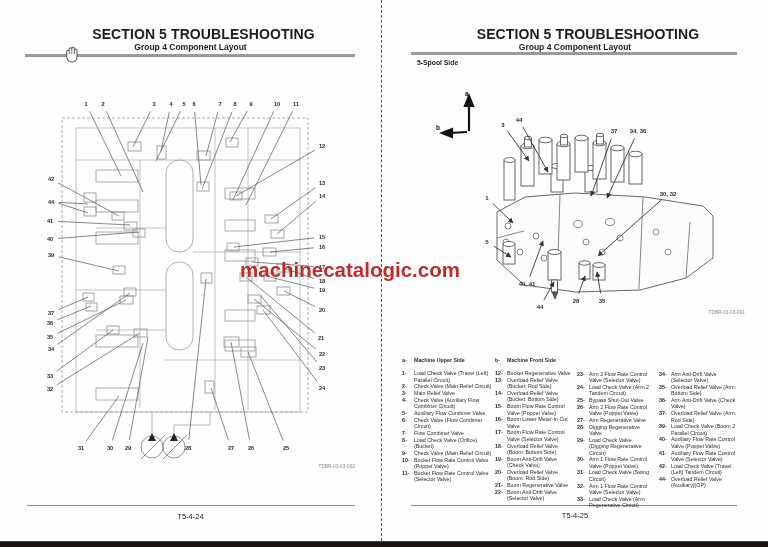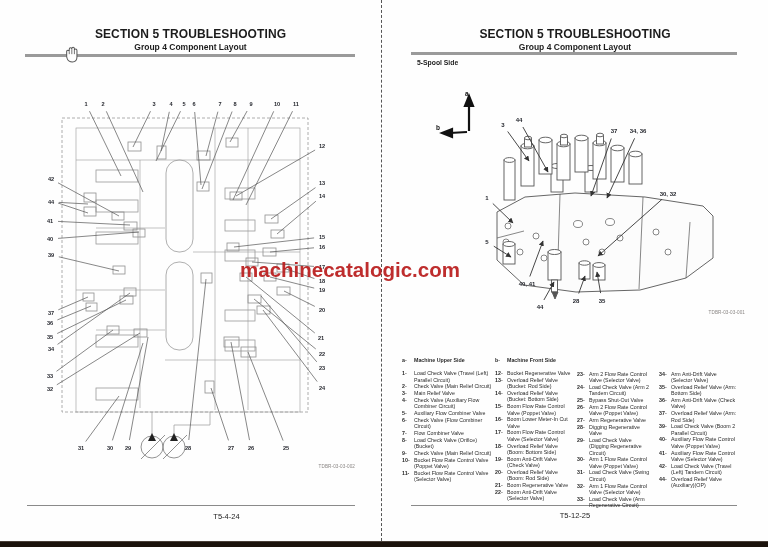--- a/index.html
+++ b/index.html
@@ -3,21 +3,21 @@
 <meta charset="utf-8">
 <style>
   html,body{margin:0;padding:0;background:#e8e8e8;}
   #canvas{position:relative;width:768px;height:547px;background:#ffffff;overflow:hidden;
           font-family:"Liberation Sans",sans-serif;}
   .page{position:absolute;top:0;height:541px;background:#fefefe;}
   #page-left{left:0;width:381px;}
   #page-right{left:382px;width:386px;}
   .divider{position:absolute;left:381px;top:0;width:0;height:541px;border-left:1px dashed #555;}
   .bottombar{position:absolute;left:0;top:541px;width:768px;height:6px;background:#1b130c;border-top:1px solid #4a4038;}
-  .hdr1{position:absolute;width:100%;text-align:center;font-weight:700;font-size:12px;line-height:12px;color:#1c1c1c;letter-spacing:.1px;}
+  .hdr1{position:absolute;width:100%;text-align:center;font-weight:700;font-size:14px;line-height:12px;color:#1c1c1c;letter-spacing:.1px;margin-left:13px;}
   .hdr2{position:absolute;width:100%;text-align:center;font-weight:700;font-size:8.5px;line-height:10px;color:#1c1c1c;}
   .rule{position:absolute;height:3px;background:#9a9a9a;}
   .footrule{position:absolute;height:1px;background:#8a8a8a;}
   .pagenum{position:absolute;width:100%;text-align:center;font-size:7.5px;color:#222;}
   .figcode{position:absolute;font-size:4.6px;color:#8a8684;letter-spacing:.1px;}
   .section-label{position:absolute;font-weight:700;font-size:6.8px;color:#1c1c1c;}
   .axis-label{position:absolute;font-weight:700;font-size:6.5px;color:#111;}
   .callout{position:absolute;transform:translate(-50%,-50%);font-weight:700;color:#25272e;white-space:nowrap;z-index:3;}
   .co-l{font-size:5.6px;}
   .co-r{font-size:6px;}
@@ -33,30 +33,30 @@
 </head>
 <body>
 
 <div id="canvas">
 
   <div class="page" id="page-left">
     <div class="hdr1" style="top:28px;">SECTION 5 TROUBLESHOOTING</div>
     <div class="hdr2" style="top:42px;">Group 4 Component Layout</div>
     <div class="rule" style="left:25px;top:54px;width:330px;"></div>
     <div class="footrule" style="left:27px;top:505px;width:328px;"></div>
-    <div class="pagenum" style="top:512px;padding-left:36px;">T5-4-24</div>
+    <div class="pagenum" style="top:512px;">T5-4-24</div>
     <div class="figcode" style="left:305px;top:464px;width:50px;text-align:right;">TDBR-03-03-002</div>
   </div>
 
   <div class="page" id="page-right">
     <div class="hdr1" style="top:28px;">SECTION 5 TROUBLESHOOTING</div>
     <div class="hdr2" style="top:42px;">Group 4 Component Layout</div>
     <div class="rule" style="left:29px;top:52px;width:326px;"></div>
     <div class="footrule" style="left:29px;top:505px;width:326px;"></div>
-    <div class="pagenum" style="top:511px;">T5-12-25</div>
+    <div class="pagenum" style="top:511px;">T5-4-25</div>
   </div>
 
   <div class="section-label" style="left:417px;top:59px;">5-Spool Side</div>
   <div class="axis-label" style="left:465px;top:90px;">a</div>
   <div class="axis-label" style="left:436px;top:124px;">b</div>
   <div class="figcode" style="left:693px;top:310px;width:52px;text-align:right;">TDBR-03-03-001</div>
 
   <svg class="hand" viewBox="0 0 24 28">
     <path d="M6.2 15 L6.2 9.2 Q6.2 7.6 7.6 7.6 Q9 7.6 9 9.2 L9 6.6 Q9 5 10.4 5 Q11.8 5 11.8 6.6 L11.8 6.1 Q11.8 4.5 13.2 4.5 Q14.6 4.5 14.6 6.1 L14.6 7.6 Q14.6 6.3 16 6.3 Q17.4 6.3 17.4 7.9 L17.4 15.2 Q17.4 20.6 12.4 20.6 Q8.2 20.6 6.9 17.2 Z" fill="#ffffff" stroke="#555" stroke-width="1.1"></path>
     <path d="M9 9.2 L9 12 M11.8 6.6 L11.8 12 M14.6 7.6 L14.6 12" stroke="#555" stroke-width="0.9" fill="none"></path>

